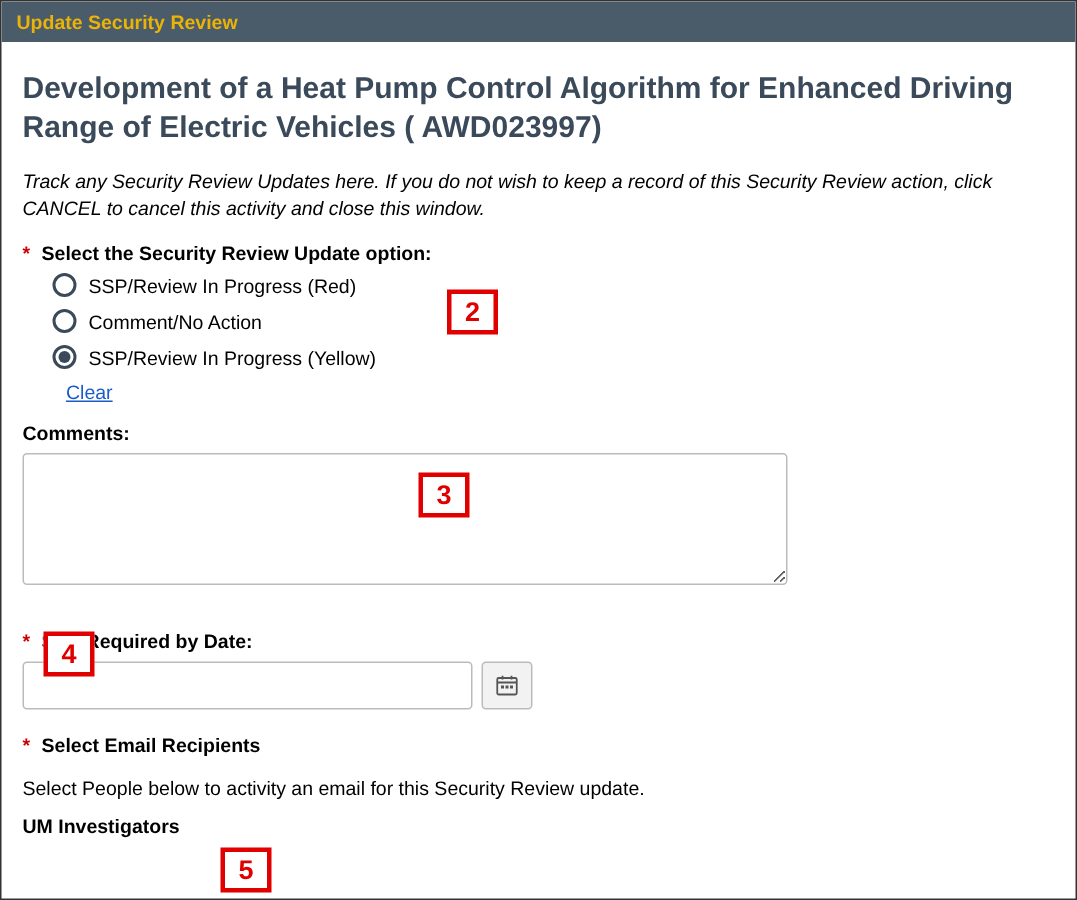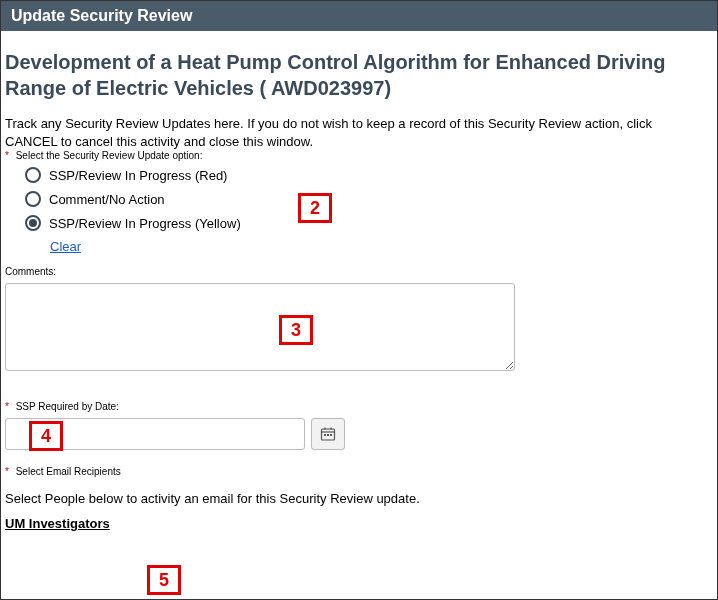--- a/index.html
+++ b/index.html
@@ -8,43 +8,45 @@
     font-size: 13px;
     color: #000;
     width: 718px;
     height: 600px;
     border: 1px solid #333;
     overflow: hidden;
     position: relative;
   }
   .header {
     background: #4a5b6a;
-    color: #ffffff;
+    color: #eab308;
     font-weight: bold;
     padding: 6px 10px;
-    font-size: 16px;
+    font-size: 13px;
   }
   .content {
-    padding: 12px 14px 0 4px;
+    padding: 12px 14px 0 14px;
   }
   .title {
     color: #3b4a5a;
     font-size: 20px;
     font-weight: bold;
     line-height: 1.3;
     margin-top: 6px;
     margin-bottom: 14px;
   }
   .intro {
     font-size: 13px;
     line-height: 1.35;
+    margin-bottom: 14px;
+    font-style: italic;
   }
   .field-label {
-    font-weight: normal;
-    font-size: 10px;
+    font-weight: bold;
+    font-size: 13px;
     margin-bottom: 6px;
     display: block;
   }
   .req { color: #c00; margin-right: 4px; }
   .radio-group { margin-left: 20px; }
   .radio-row {
     display: flex;
     align-items: center;
     gap: 8px;
     margin-bottom: 8px;
@@ -59,21 +61,21 @@
   }
   .radio.selected::after {
     content: "";
     width: 8px; height: 8px;
     background: #3b4a5a;
     border-radius: 50%;
   }
   .clear-link {
     color: #1a5cc8;
     text-decoration: underline;
-    margin-left: 45px;
+    margin-left: 29px;
     display: inline-block;
     margin-bottom: 12px;
     cursor: pointer;
   }
   .date-row {
     display: flex;
     align-items: stretch;
     gap: 6px;
     margin-top: 4px;
     margin-bottom: 16px;
@@ -105,21 +107,20 @@
     font-size: 13px;
     margin-top: 4px;
     margin-bottom: 30px;
     display: block;
   }
   .subtext { font-size: 13px; margin-bottom: 10px; }
   .section-head {
     font-weight: bold;
     font-size: 13px;
     margin-top: 10px;
-    text-decoration: underline;
   }
   
   .callout {
     position: absolute;
     border: 3px solid #e10000;
     background: #fff;
     color: #e10000;
     font-weight: bold;
     font-size: 18px;
     width: 34px; height: 30px;

